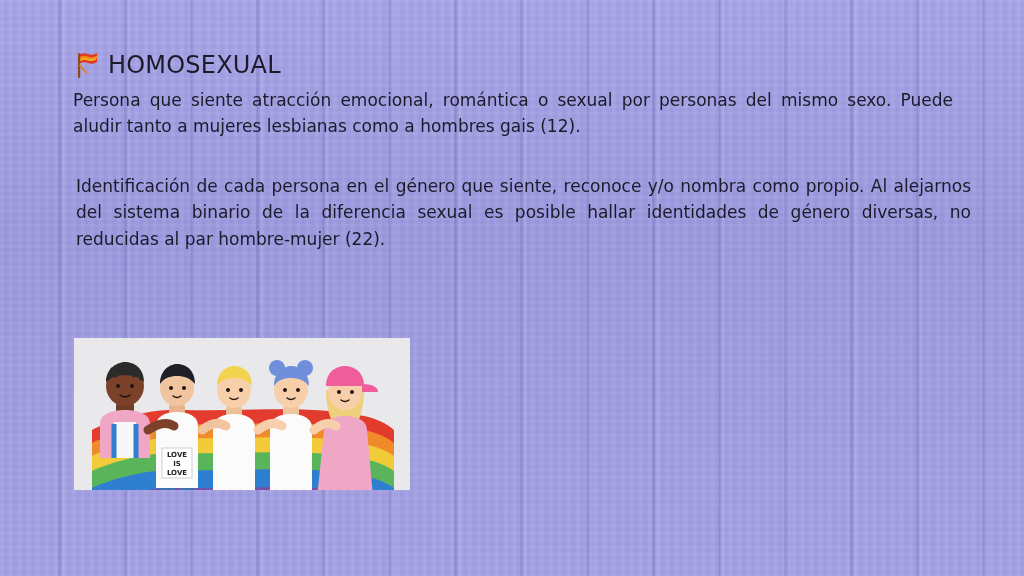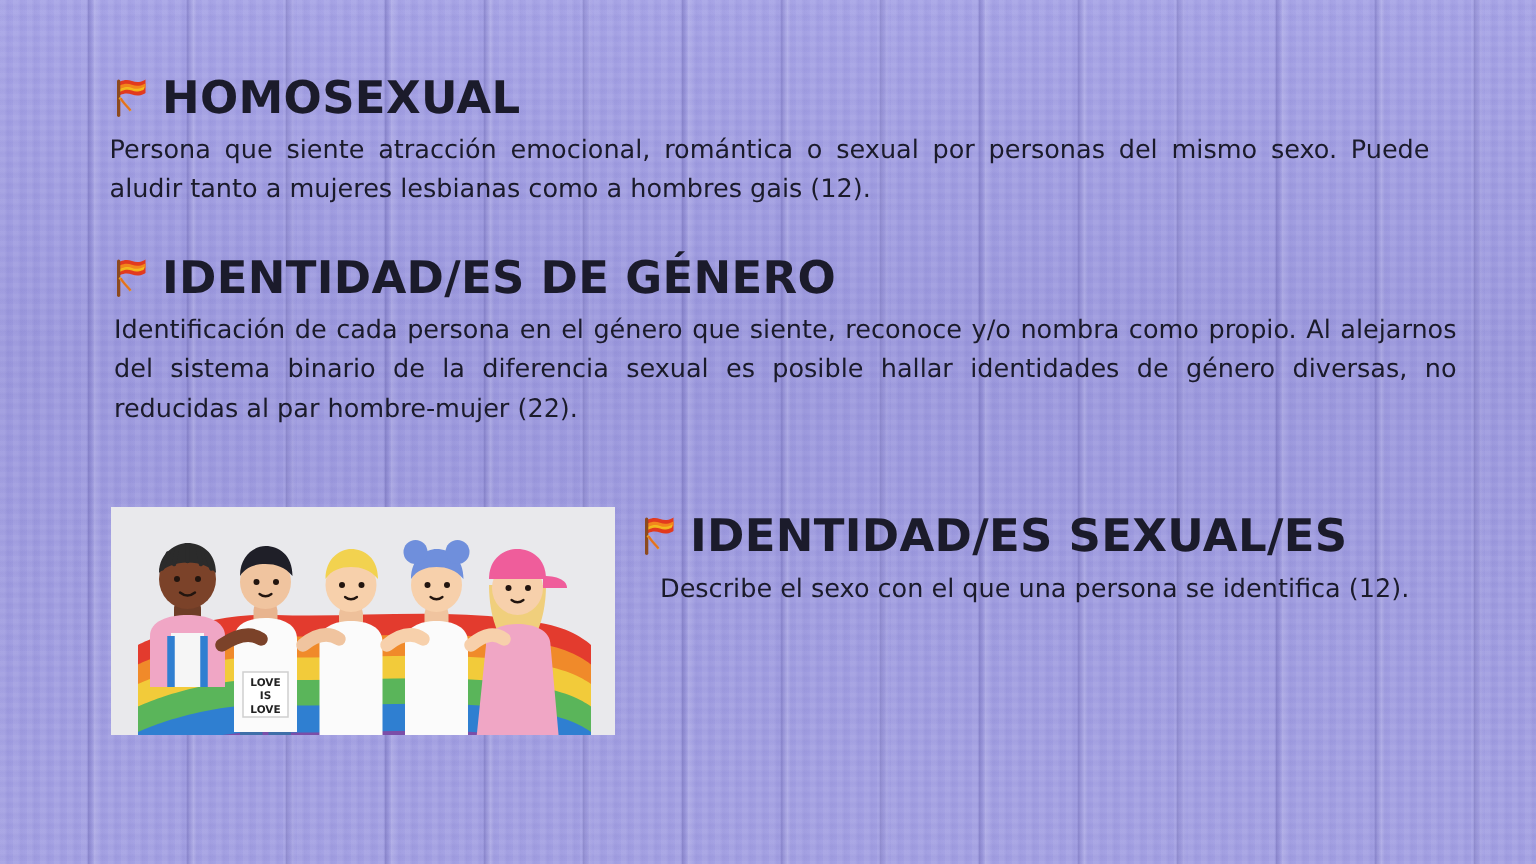--- a/index.html
+++ b/index.html
@@ -69,22 +69,22 @@
     height: 34px;
     position: relative;
     flex: 0 0 auto;
     margin-right: 2px;
     display: inline-block;
   }
   .bullet-icon svg { display: block; }
 
   .heading-text {
     font-family: "DejaVu Sans", sans-serif;
-    font-weight: bold;
-    font-size: 30px;
+    font-weight: normal;
+    font-size: 24px;
     letter-spacing: 0.2px;
     color: #1b1b2b;
     line-height: 1.1;
     white-space: nowrap;
   }
 
   .body-text {
     font-family: "DejaVu Sans", sans-serif;
     font-size: 17px;
     line-height: 1.55;
@@ -169,35 +169,20 @@
               <path d="M8.5 17.5 C10 20.5 12.5 23 15 25.5" stroke="#e2661e" stroke-width="1.4" fill="none" opacity="0.85"></path>
             </g>
           </svg>
         </span>
         <span class="heading-text">HOMOSEXUAL</span>
       </div>
       <div class="body-text">Persona que siente atracción emocional, romántica o sexual por personas del mismo sexo. Puede aludir tanto a mujeres lesbianas como a hombres gais (12).</div>
     </div>
 
     <div class="block" id="block-identidad-genero">
-      <div class="heading-row">
-        <span class="bullet-icon">
-          <svg width="34" height="34" viewBox="0 0 34 34">
-            <g>
-              <path d="M7 7 C7 7 11 4 16 6 C21 8 25 5 25 5 L25 14 C25 14 21 17 16 15 C11 13 7 16 7 16 Z" fill="#e23a1e"></path>
-              <path d="M7 9.5 C7 9.5 11 6.5 16 8.5 C21 10.5 25 7.5 25 7.5 L25 10.5 C25 10.5 21 13.5 16 11.5 C11 9.5 7 12.5 7 12.5 Z" fill="#f28a1e" opacity="0.95"></path>
-              <path d="M8 11.5 C8 11.5 12 9 16 10.6 C20 12.2 24 9.8 24 9.8 L24 11.6 C24 11.6 20 14 16 12.4 C12 10.8 8 13.2 8 13.2 Z" fill="#f2c21e" opacity="0.9"></path>
-              <rect x="6" y="5" width="2.2" height="25" rx="1.1" fill="#8c4a1e"></rect>
-              <path d="M7.6 17 C7.6 17 10 20 12 22 C14 24 15 26 15 26" stroke="#f2a81e" stroke-width="1.6" fill="none" opacity="0.9"></path>
-              <path d="M8.5 17.5 C10 20.5 12.5 23 15 25.5" stroke="#e2661e" stroke-width="1.4" fill="none" opacity="0.85"></path>
-            </g>
-          </svg>
-        </span>
-        <span class="heading-text">IDENTIDAD/ES DE GÉNERO</span>
-      </div>
       <div class="body-text">Identificación de cada persona en el género que siente, reconoce y/o nombra como propio. Al alejarnos del sistema binario de la diferencia sexual es posible hallar identidades de género diversas, no reducidas al par hombre-mujer (22).</div>
     </div>
 
     <div id="pride-illustration">
       <svg width="336" height="212" viewBox="0 0 336 212">
         <rect x="0" y="0" width="336" height="212" fill="#e9e9ec"></rect>
 
         <g>
           <path d="M18 92 C18 92 60 70 110 72 C170 74 230 66 290 78 C310 82 320 92 320 92 L320 212 L18 212 Z" fill="#e33b2e"></path>
           <path d="M18 105 C18 105 60 84 110 86 C170 88 230 80 290 92 C310 96 320 105 320 105 L320 212 L18 212 Z" fill="#f08a2a"></path>
@@ -277,34 +262,16 @@
 
         <g stroke-linecap="round" fill="none">
           <path d="M74 92 C86 84 94 84 100 88" stroke="#7b4229" stroke-width="9"></path>
           <path d="M128 92 C138 84 146 84 152 88" stroke="#f0c49f" stroke-width="9"></path>
           <path d="M184 92 C194 84 202 84 208 88" stroke="#f7d0ab" stroke-width="9"></path>
           <path d="M240 92 C250 84 256 84 262 88" stroke="#f7d0ab" stroke-width="9"></path>
         </g>
       </svg>
     </div>
 
-    <div class="block" id="block-identidad-sexual">
-      <div class="heading-row">
-        <span class="bullet-icon">
-          <svg width="34" height="34" viewBox="0 0 34 34">
-            <g>
-              <path d="M7 7 C7 7 11 4 16 6 C21 8 25 5 25 5 L25 14 C25 14 21 17 16 15 C11 13 7 16 7 16 Z" fill="#e23a1e"></path>
-              <path d="M7 9.5 C7 9.5 11 6.5 16 8.5 C21 10.5 25 7.5 25 7.5 L25 10.5 C25 10.5 21 13.5 16 11.5 C11 9.5 7 12.5 7 12.5 Z" fill="#f28a1e" opacity="0.95"></path>
-              <path d="M8 11.5 C8 11.5 12 9 16 10.6 C20 12.2 24 9.8 24 9.8 L24 11.6 C24 11.6 20 14 16 12.4 C12 10.8 8 13.2 8 13.2 Z" fill="#f2c21e" opacity="0.9"></path>
-              <rect x="6" y="5" width="2.2" height="25" rx="1.1" fill="#8c4a1e"></rect>
-              <path d="M7.6 17 C7.6 17 10 20 12 22 C14 24 15 26 15 26" stroke="#f2a81e" stroke-width="1.6" fill="none" opacity="0.9"></path>
-              <path d="M8.5 17.5 C10 20.5 12.5 23 15 25.5" stroke="#e2661e" stroke-width="1.4" fill="none" opacity="0.85"></path>
-            </g>
-          </svg>
-        </span>
-        <span class="heading-text">IDENTIDAD/ES SEXUAL/ES</span>
-      </div>
-      <div class="body-text">Describe el sexo con el que una persona se identifica (12).</div>
-    </div>
 
 
   </div>
 </div>
 
 </body></html>

